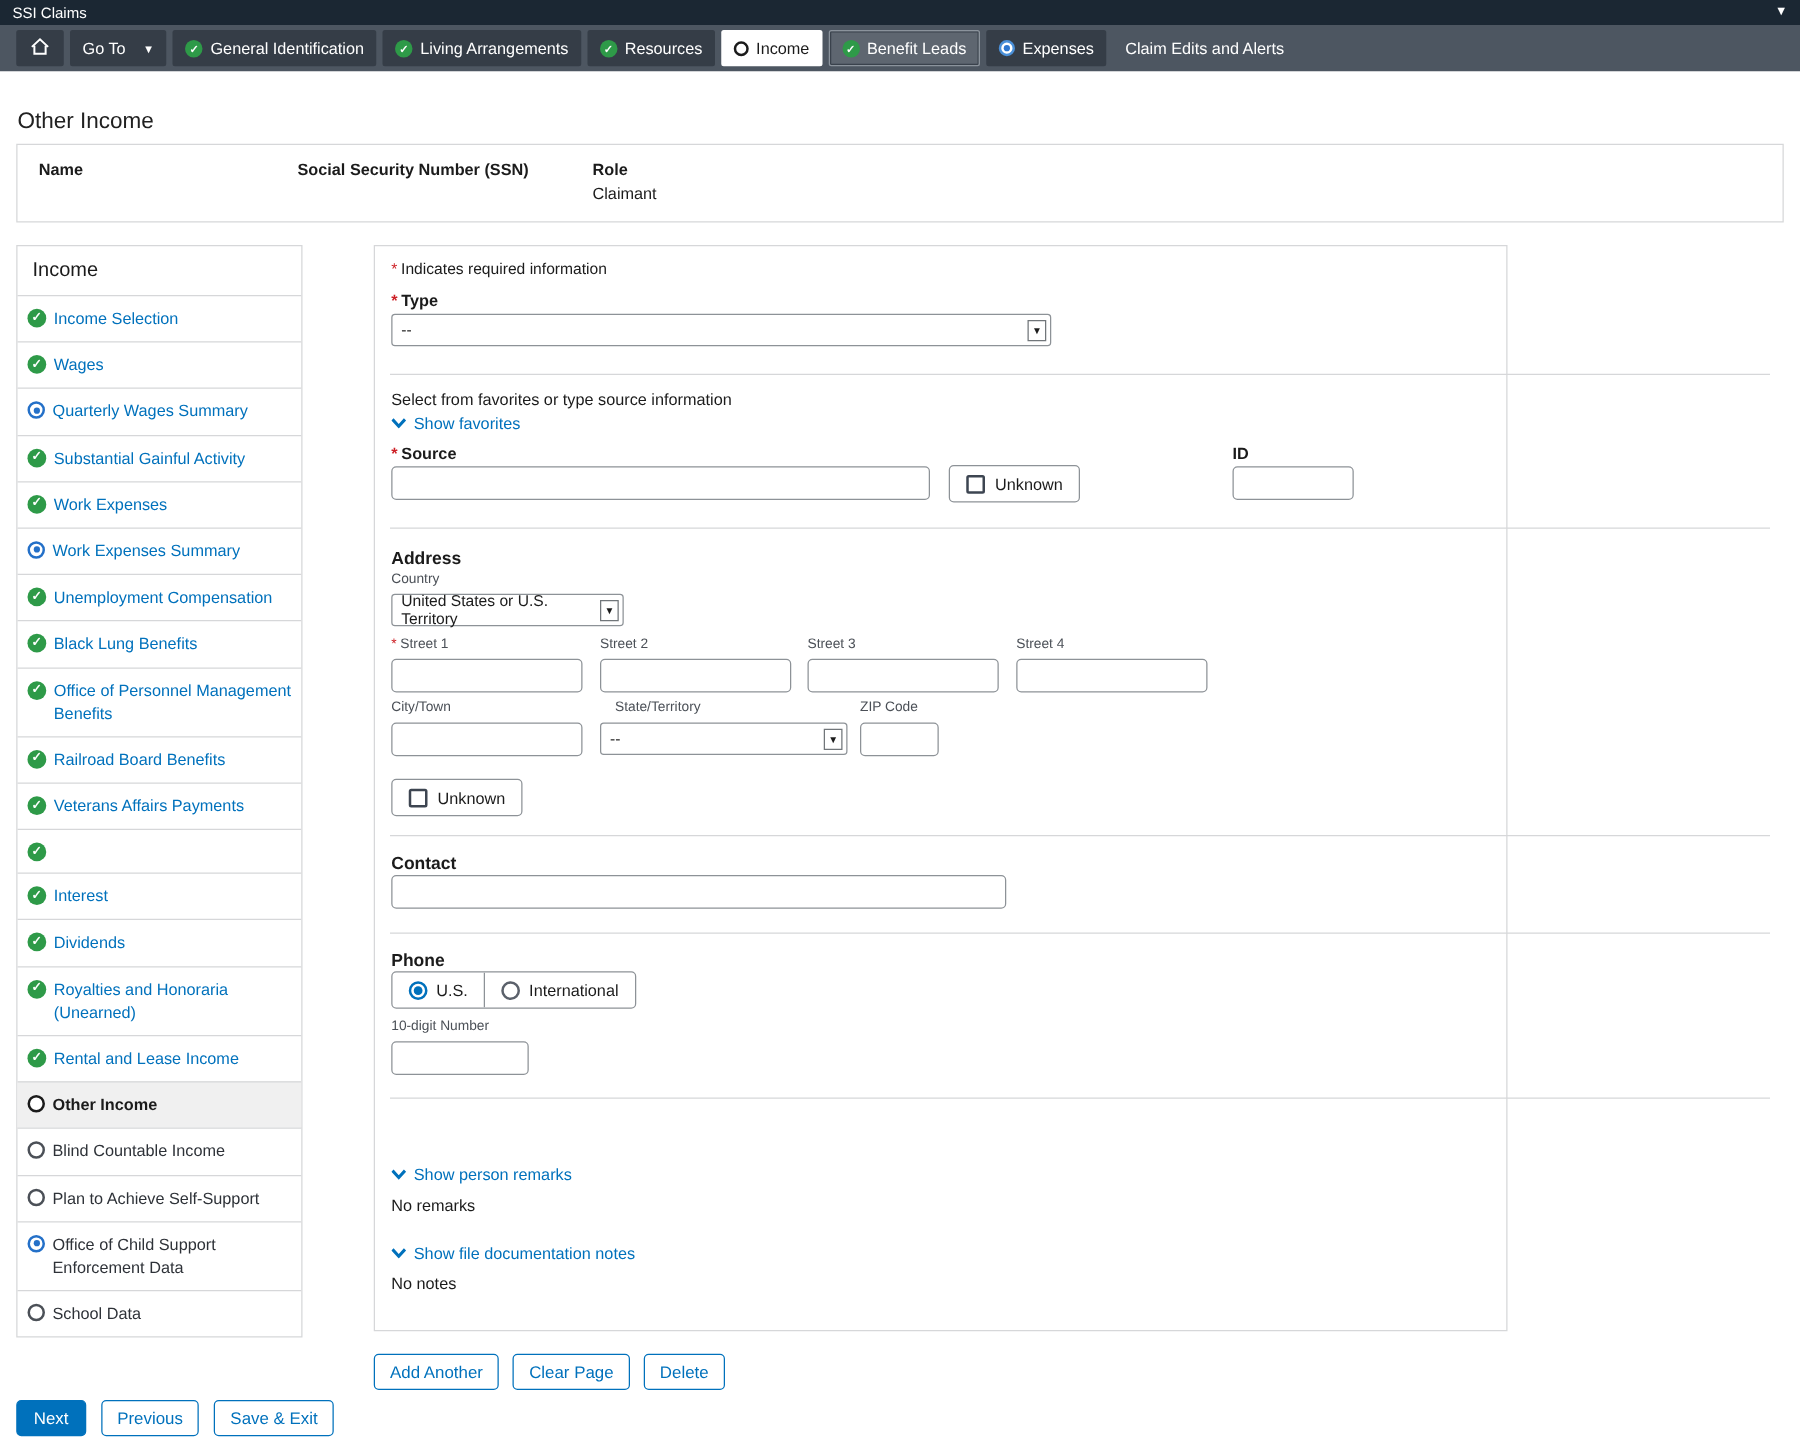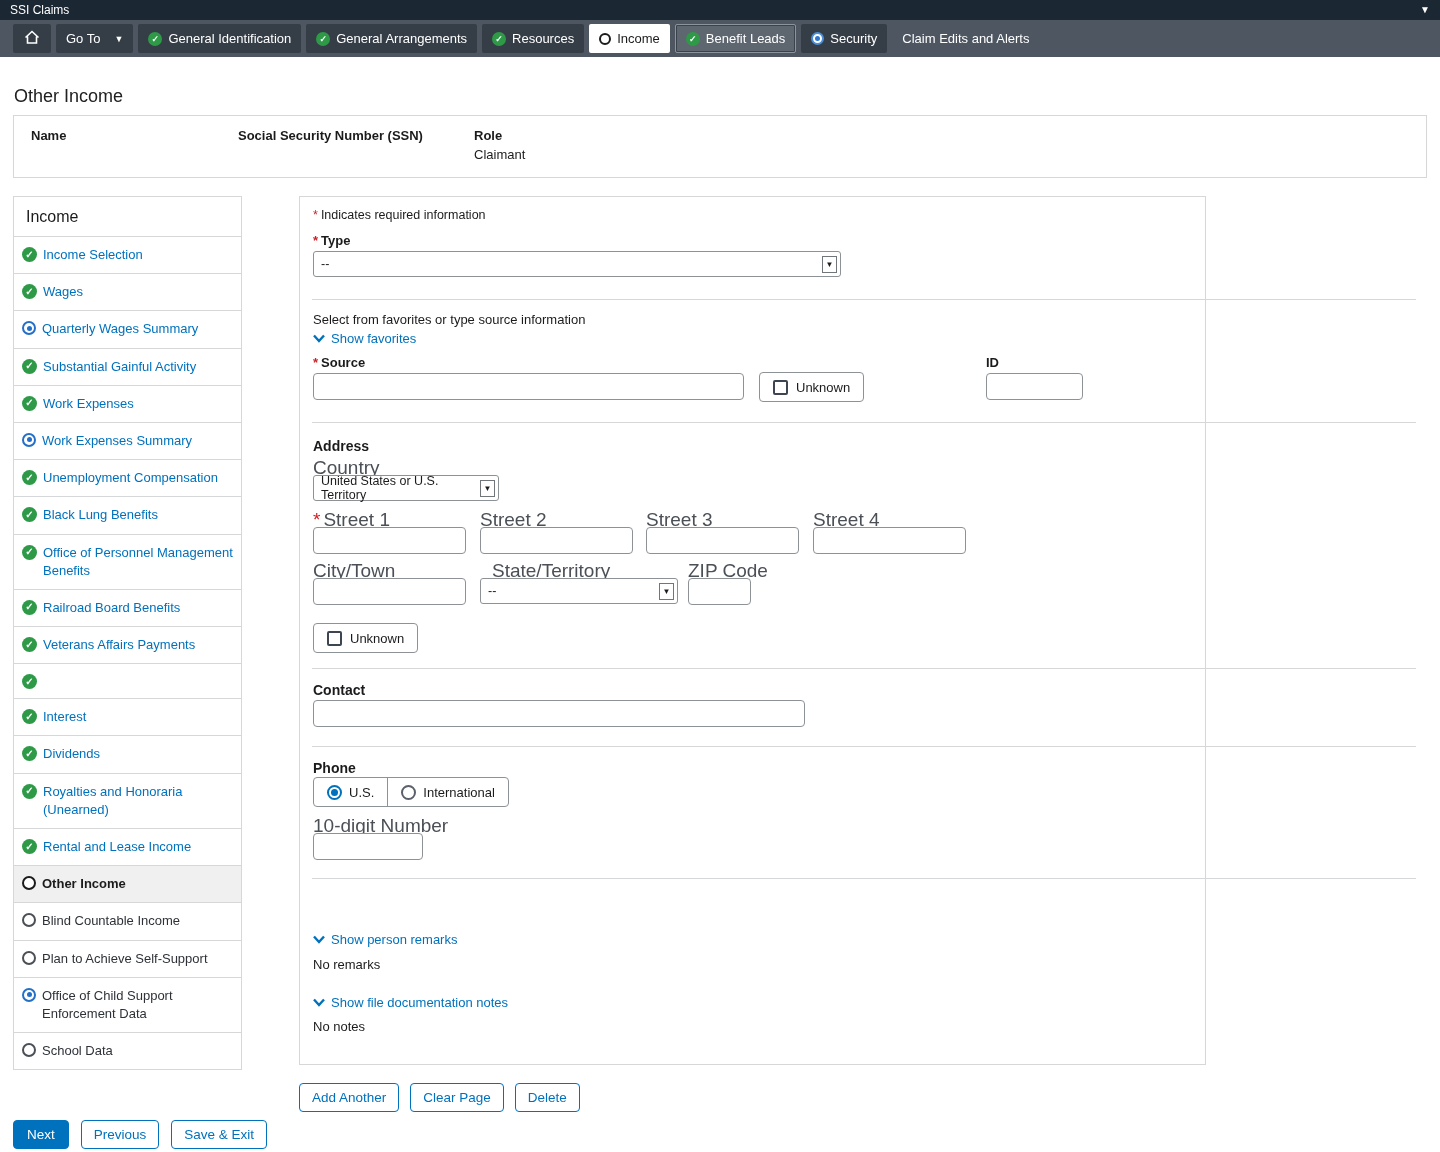--- a/index.html
+++ b/index.html
@@ -86,21 +86,21 @@
   .ic.todo { width:14px; height:14px; border:2px solid #4b5057; background:#fff; }
 
   
   .panel {
     position:absolute; left:299px; top:196px; width:907px; height:869px;
     border:1px solid #d6d7d9; background:#fff;
   }
   .panel .abs { position:absolute; }
   .req { color:var(--required-red); margin-right:3px; }
   .blabel { font-weight:bold; font-size:13px; color:#1b1b1b; }
-  .glabel { font-size:19px; color:#4b5057; }
+  .glabel { font-size:11px; color:#4b5057; }
   .hr { position:absolute; left:12px; width:1104px; border-top:1px solid #d6d7d9; }
 
   .tinput {
     border:1px solid #8d9297; border-radius:4px; background:#fff; height:27px;
     font-size:13px; padding:0 7px; font-family:inherit;
   }
   .fselect {
     border:1px solid #8d9297; border-radius:3px; background:#fff; height:26px;
     display:flex; align-items:center; justify-content:space-between;
     padding-left:7px; font-size:12.5px; cursor:pointer;
@@ -165,39 +165,39 @@
     <span>Go To</span>
     <span class="dd-caret">▼</span>
   </button>
   <div id="nav-tabs">
       <button class="nav-tab done">
         <span class="tabicon done">✓</span>
         <span>General Identification</span>
       </button>
       <button class="nav-tab done">
         <span class="tabicon done">✓</span>
-        <span>General Arrangements</span>
+        <span>Living Arrangements</span>
       </button>
       <button class="nav-tab done">
         <span class="tabicon done">✓</span>
         <span>Resources</span>
       </button>
       <button class="nav-tab active">
         <span class="tabicon active"></span>
         <span>Income</span>
       </button>
       <button class="nav-tab done-focus">
         <span class="tabicon done">✓</span>
         <span>Benefit Leads</span>
       </button>
       <button class="nav-tab summary">
         <span class="tabicon summary">
           <i></i>
         </span>
-        <span>Security</span>
+        <span>Expenses</span>
       </button>
       <button class="nav-tab plain">
         <span>Claim Edits and Alerts</span>
       </button>
     </div>
 </div>
 
 <div class="page-title">Other Income</div>
 
 <div class="person-box">

